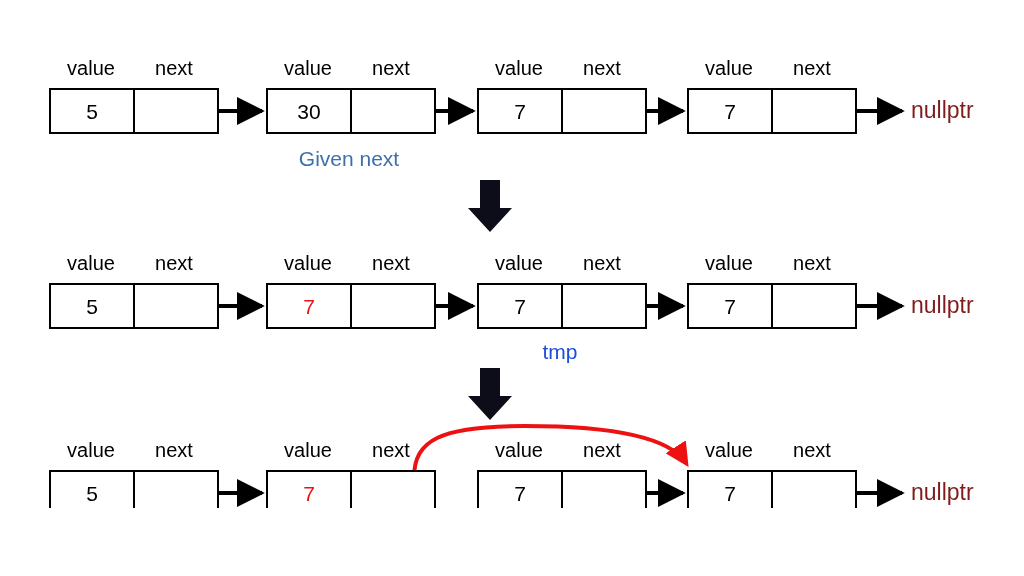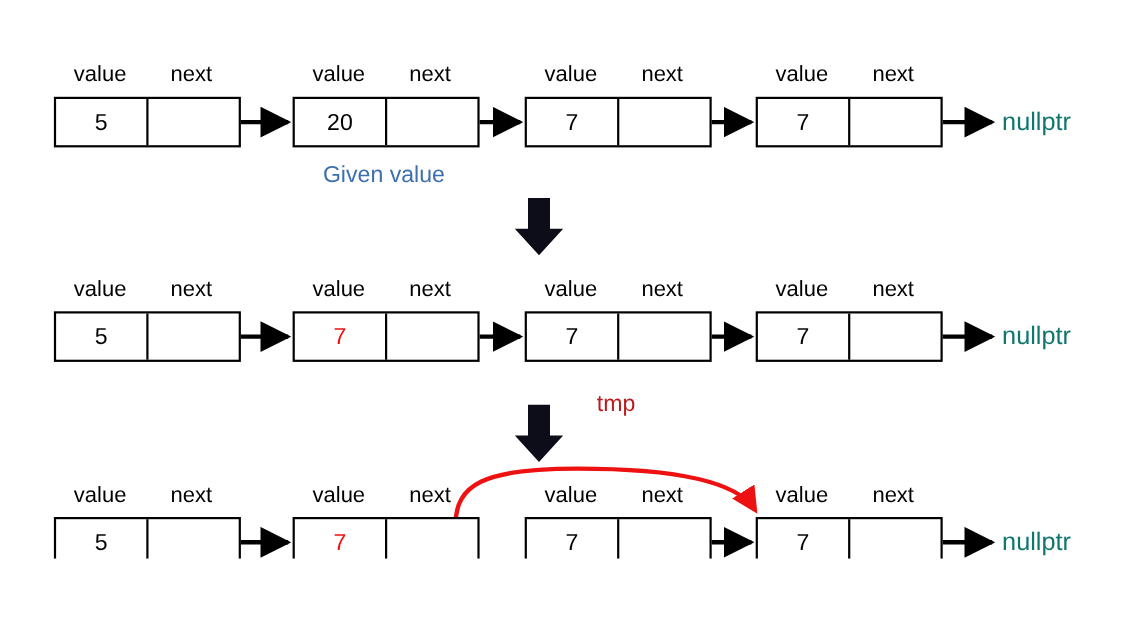--- a/index.html
+++ b/index.html
@@ -58,26 +58,26 @@
   .caption.next-cap  { width: 82px; text-align: center; }
   
   .underlabel {
     position: absolute;
     font-size: 21px;
     line-height: 1;
     white-space: nowrap;
     text-align: center;
   }
   .underlabel.blue { color: #3e6fad; }
-  .underlabel.red  { color: #b91c1c; margin-top: 16px; }
+  .underlabel.red  { color: #1d4ed8; }
   
   .nullptr-text {
     position: absolute;
     font-size: 23px;
-    color: #0f766e;
+    color: #7f1d1d;
     line-height: 1;
     white-space: nowrap;
   }
   
   #arrows {
     position: absolute;
     left: 0;
     top: 0;
     width: 1024px;
     height: 576px;
@@ -126,24 +126,24 @@
   <div class="caption value-cap" style="left:49px; top:58px;">value</div>
   <div class="caption next-cap" style="left:133px; top:58px;">next</div>
   <div class="node" style="left:49px; top:88px;">
     <div class="cell value">5</div>
     <div class="cell next"></div>
   </div>
 
   <div class="caption value-cap" style="left:266px; top:58px;">value</div>
   <div class="caption next-cap" style="left:350px; top:58px;">next</div>
   <div class="node" style="left:266px; top:88px;">
-    <div class="cell value">20</div>
-    <div class="cell next"></div>
-  </div>
-  <div class="underlabel blue" style="left:266px; top:148px; width:166px;">Given value</div>
+    <div class="cell value">30</div>
+    <div class="cell next"></div>
+  </div>
+  <div class="underlabel blue" style="left:266px; top:148px; width:166px;">Given next</div>
 
   <div class="caption value-cap" style="left:477px; top:58px;">value</div>
   <div class="caption next-cap" style="left:561px; top:58px;">next</div>
   <div class="node" style="left:477px; top:88px;">
     <div class="cell value">7</div>
     <div class="cell next"></div>
   </div>
 
   <div class="caption value-cap" style="left:687px; top:58px;">value</div>
   <div class="caption next-cap" style="left:771px; top:58px;">next</div>

